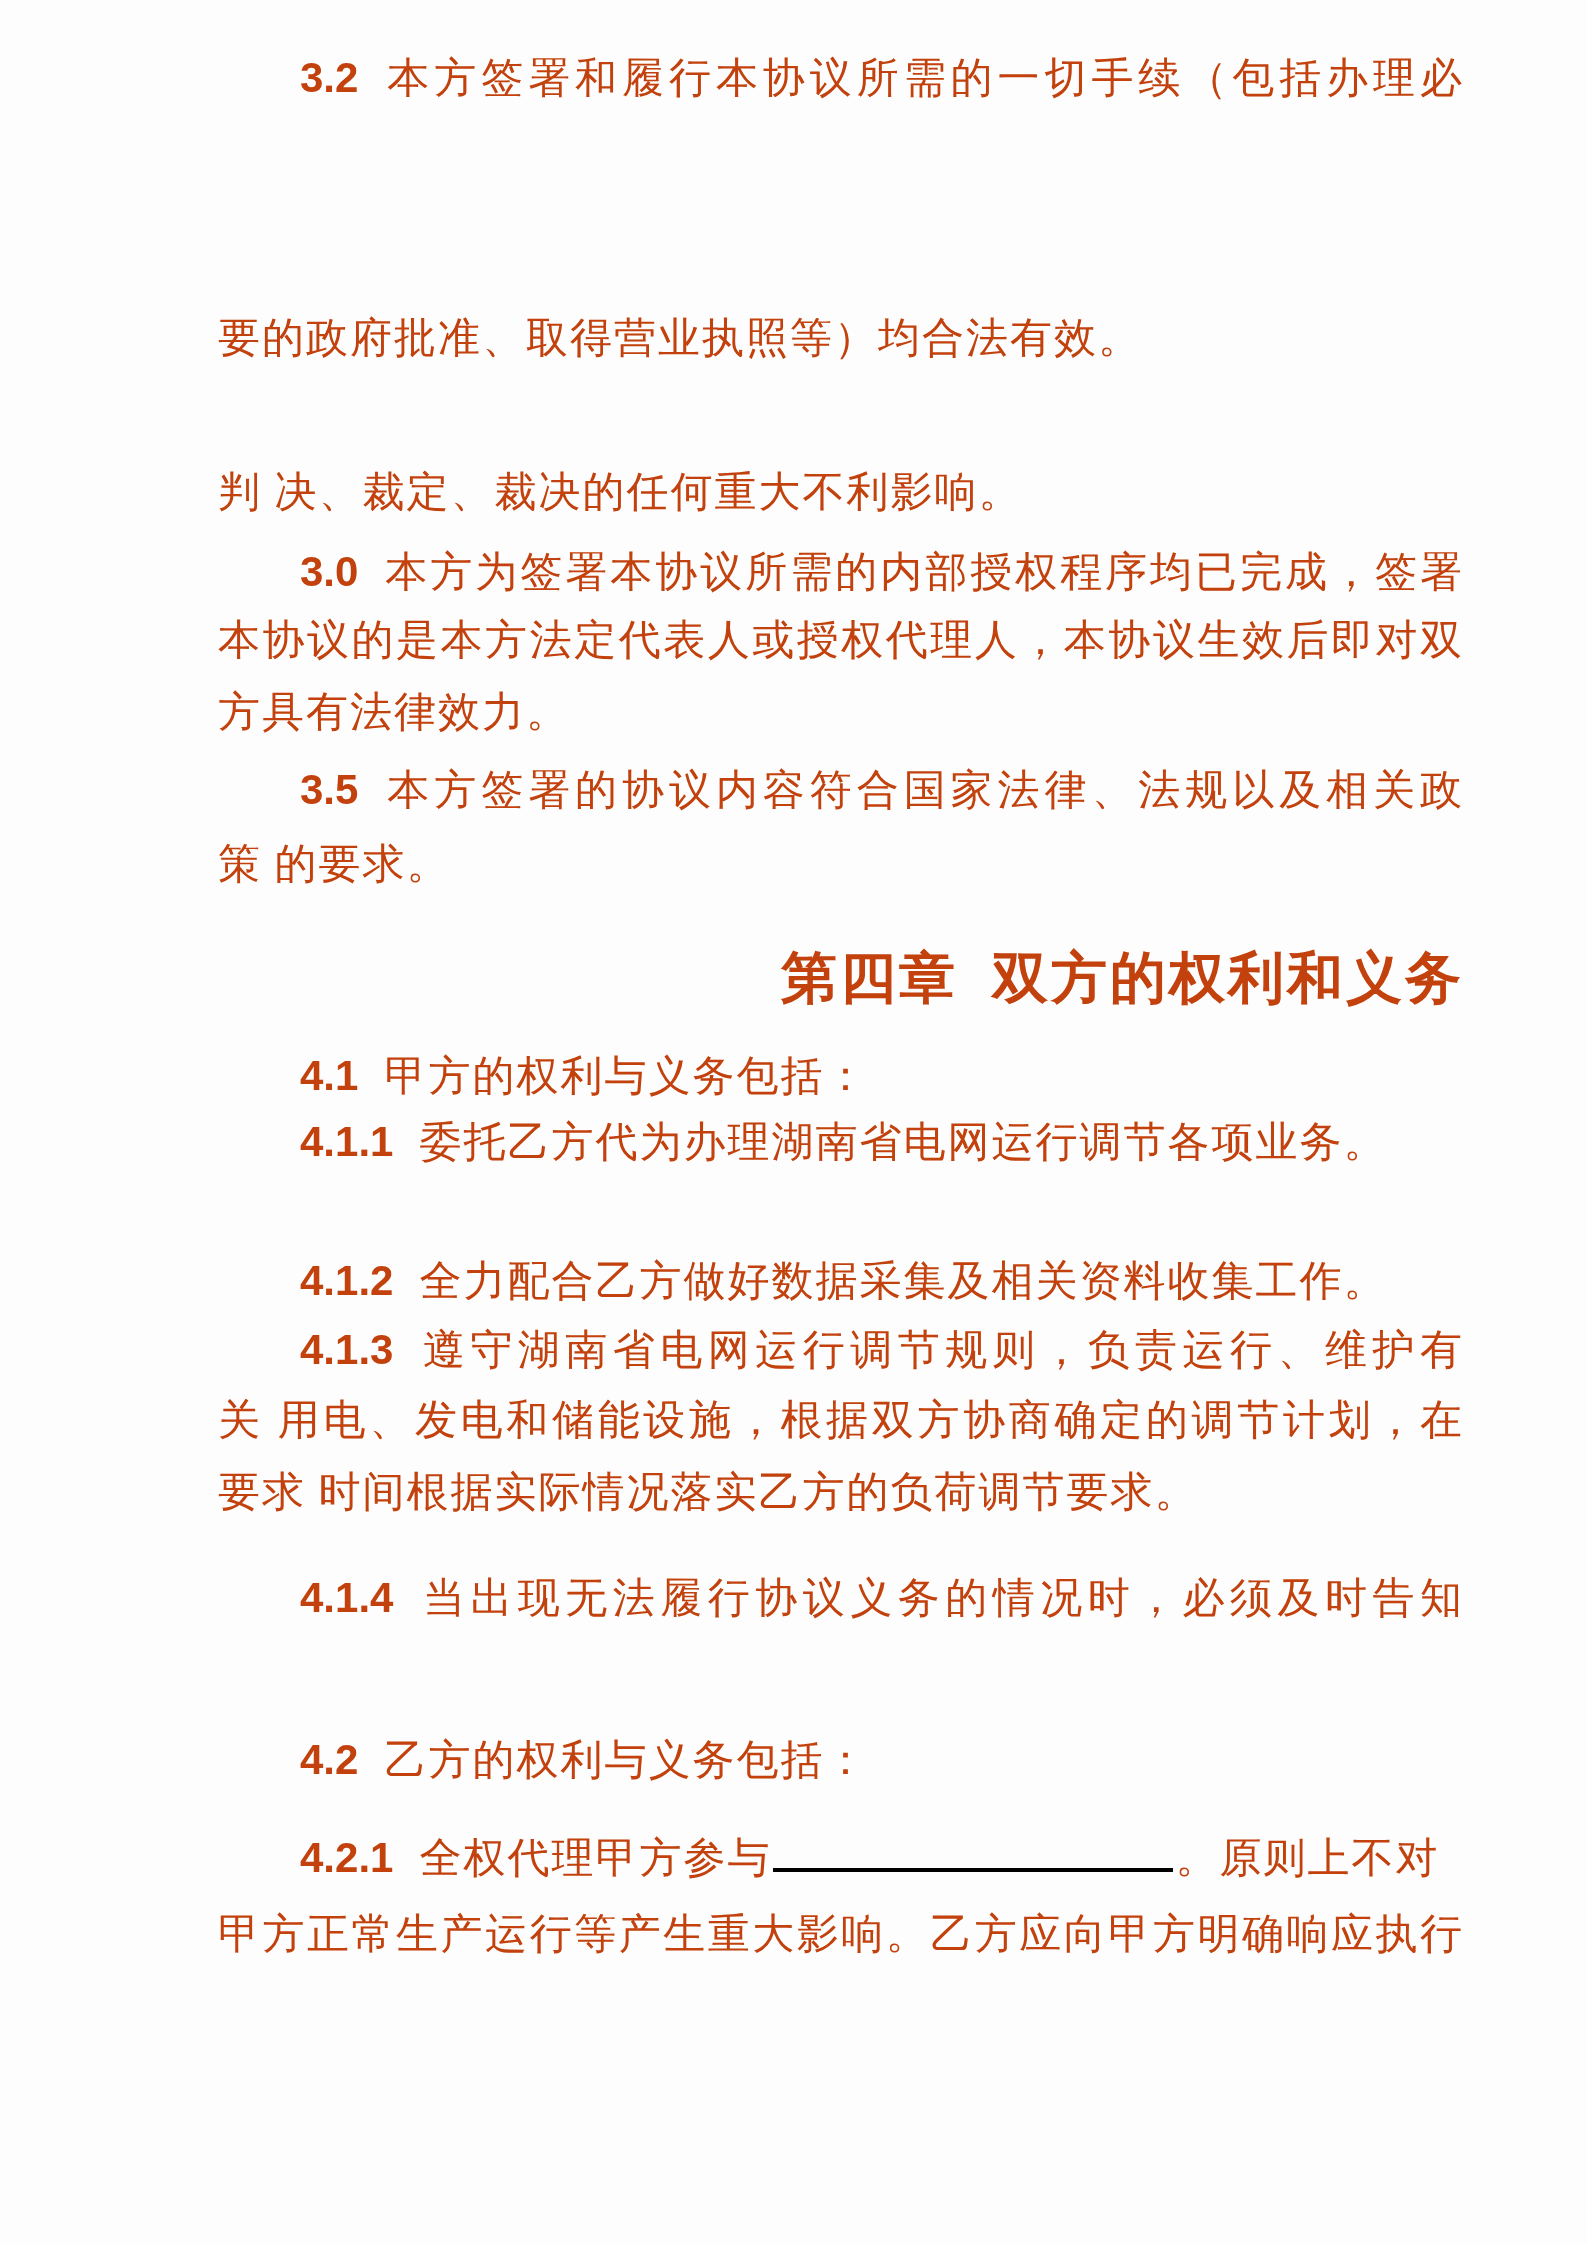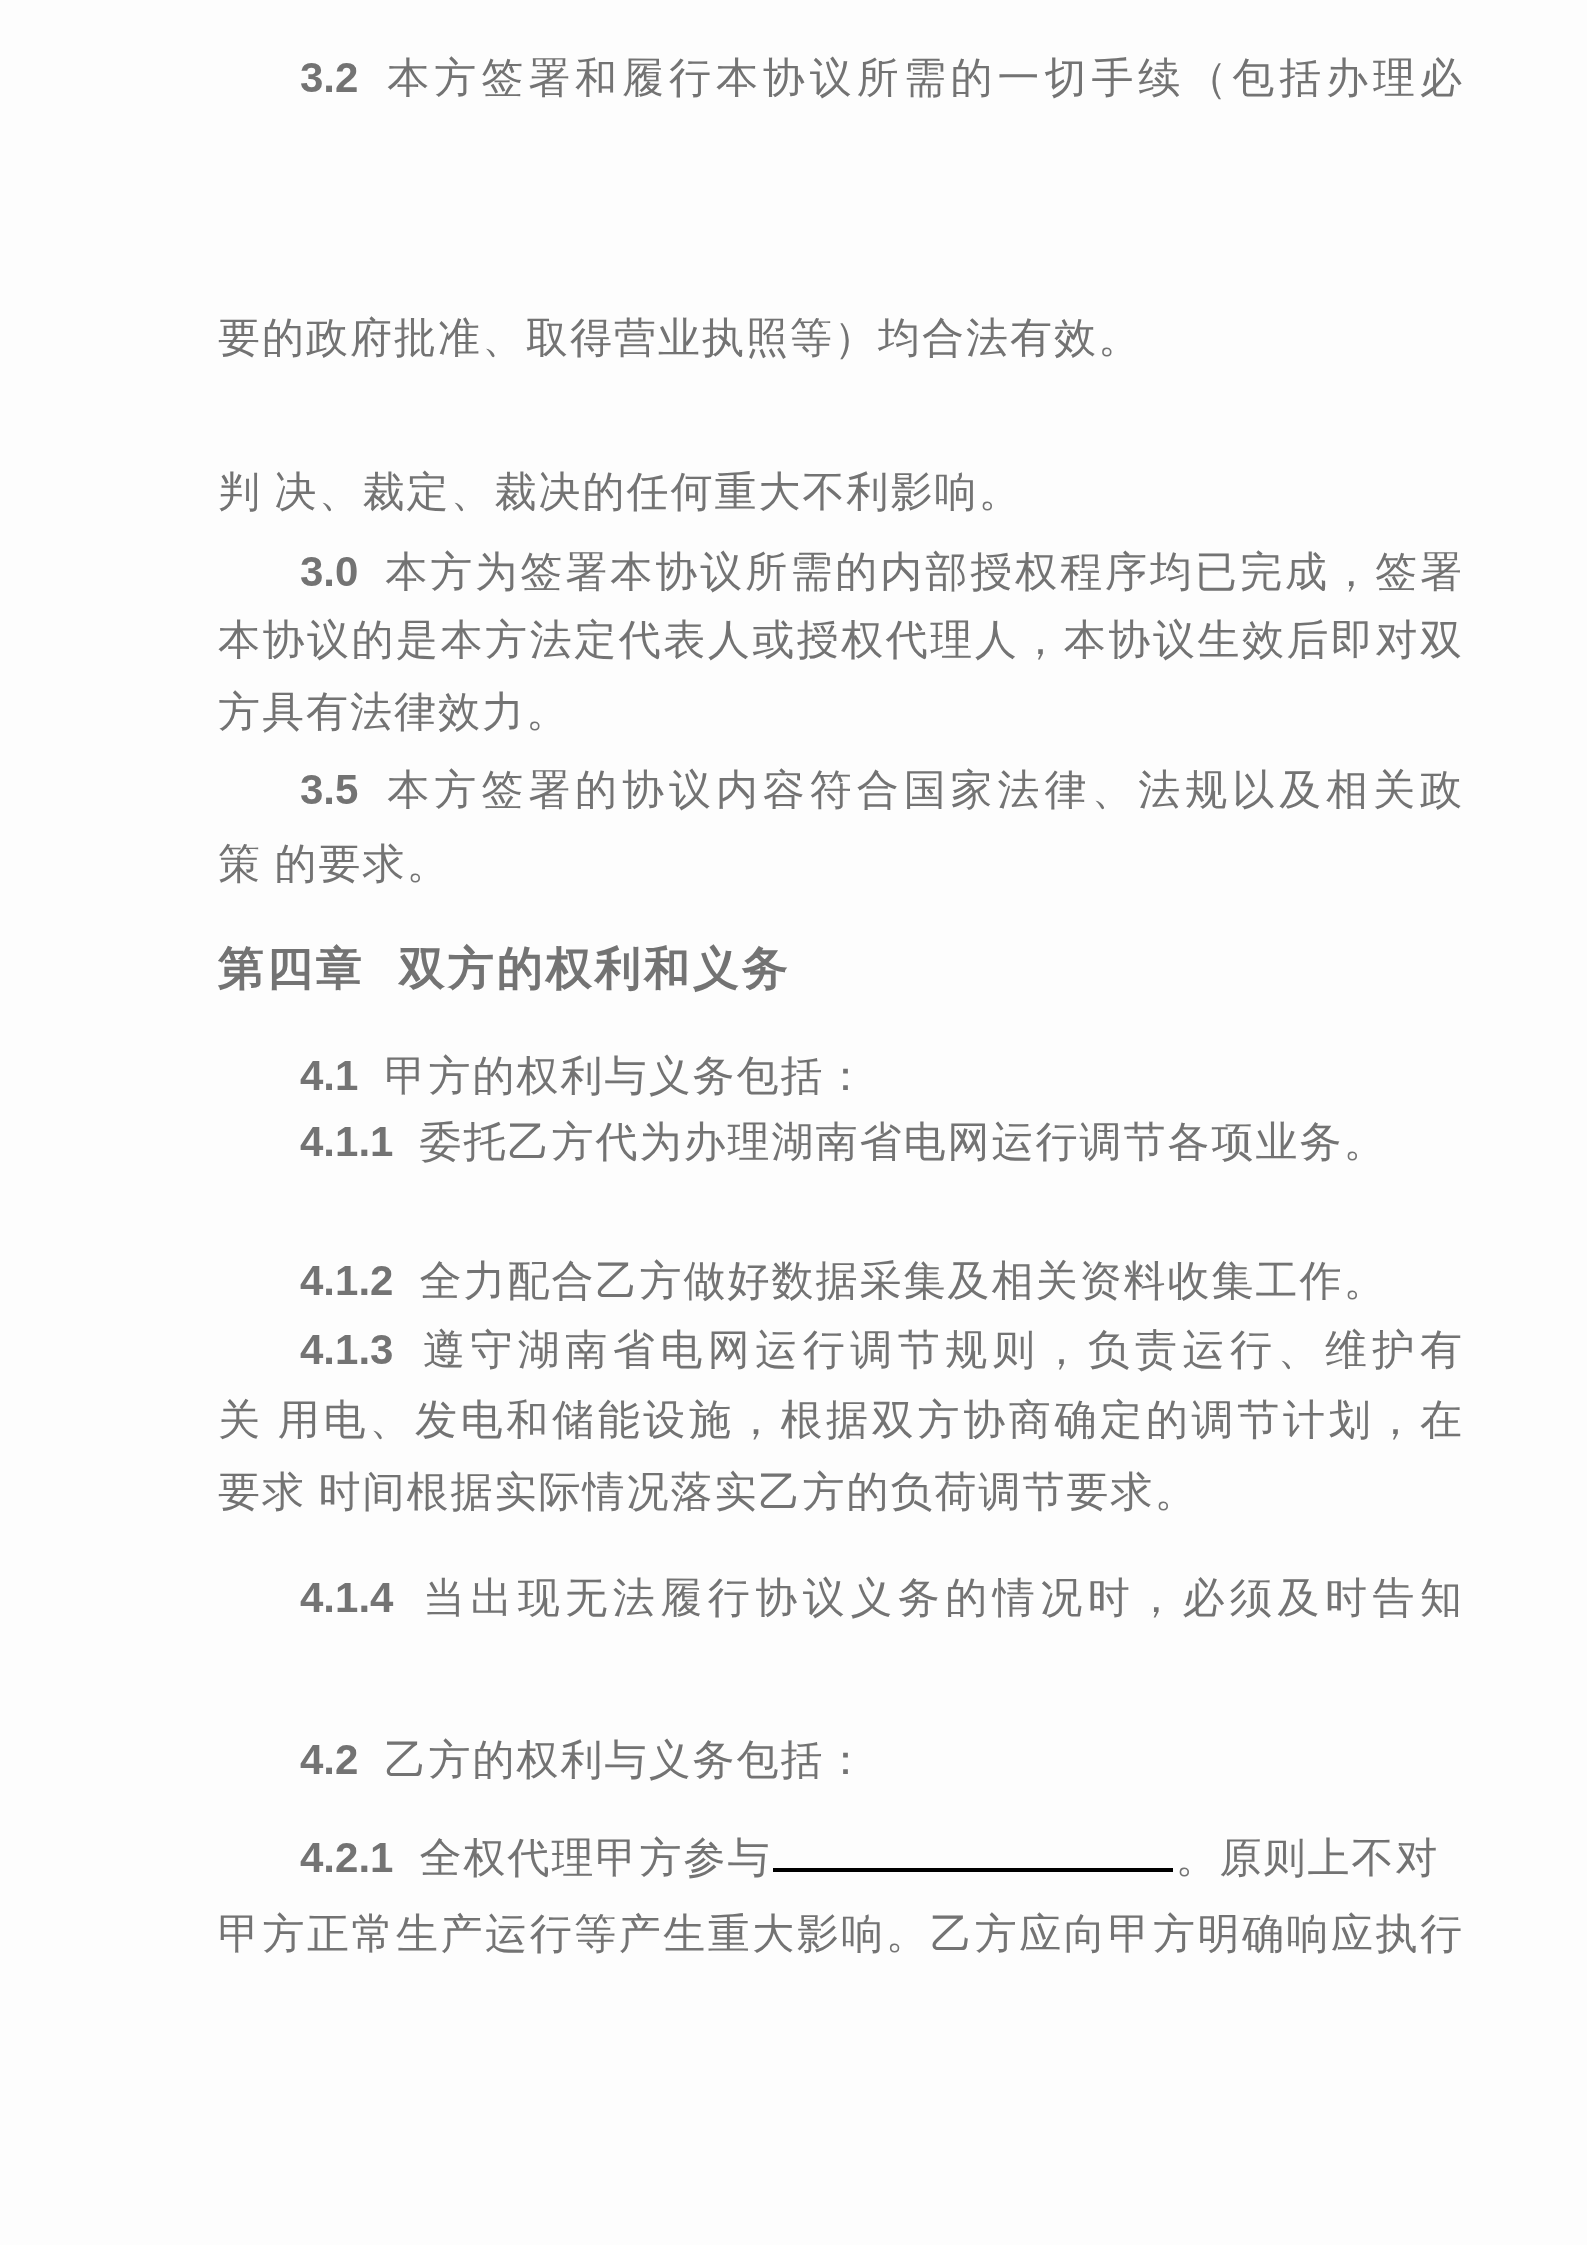--- a/index.html
+++ b/index.html
@@ -1,21 +1,21 @@
 <!DOCTYPE html>
 <html><head>
 <meta charset="utf-8">
 <style>
   html,body{margin:0;padding:0;background:#e8e8e8;}
   .page{
     position:relative;
     width:1587px;height:2245px;
     margin:0 auto;
     background:#fdfdfd;
-    color:#737373;
+    color:#c2410c;
     font-family:"Liberation Serif","DejaVu Serif",serif;
     overflow:hidden;
   }
   .line{
     position:absolute;
     left:218px;width:1246px;
     font-size:42px;
     line-height:1.25;
     letter-spacing:2px;
     white-space:nowrap;
@@ -28,27 +28,26 @@
   .ind{text-indent:82px;}
   .num{
     font-family:"Liberation Sans","DejaVu Sans",sans-serif;
     font-weight:700;
     letter-spacing:0;
     margin-right:26px;
   }
   .heading{
     position:absolute;
     left:218px;width:1246px;
-    text-align:left;
-    font-size:46px;
+    text-align:right;
+    font-size:56px;
     font-weight:700;
     letter-spacing:3px;
     line-height:1.2;
     white-space:nowrap;
-    font-family:Liberation Mono, monospace;
   }
   .heading .gap{display:inline-block;width:34px;}
   .blank{
     display:inline-block;
     width:400px;height:30px;
     border-bottom:4px solid #000;
     vertical-align:baseline;
     margin:0 2px;
   }
 </style>

